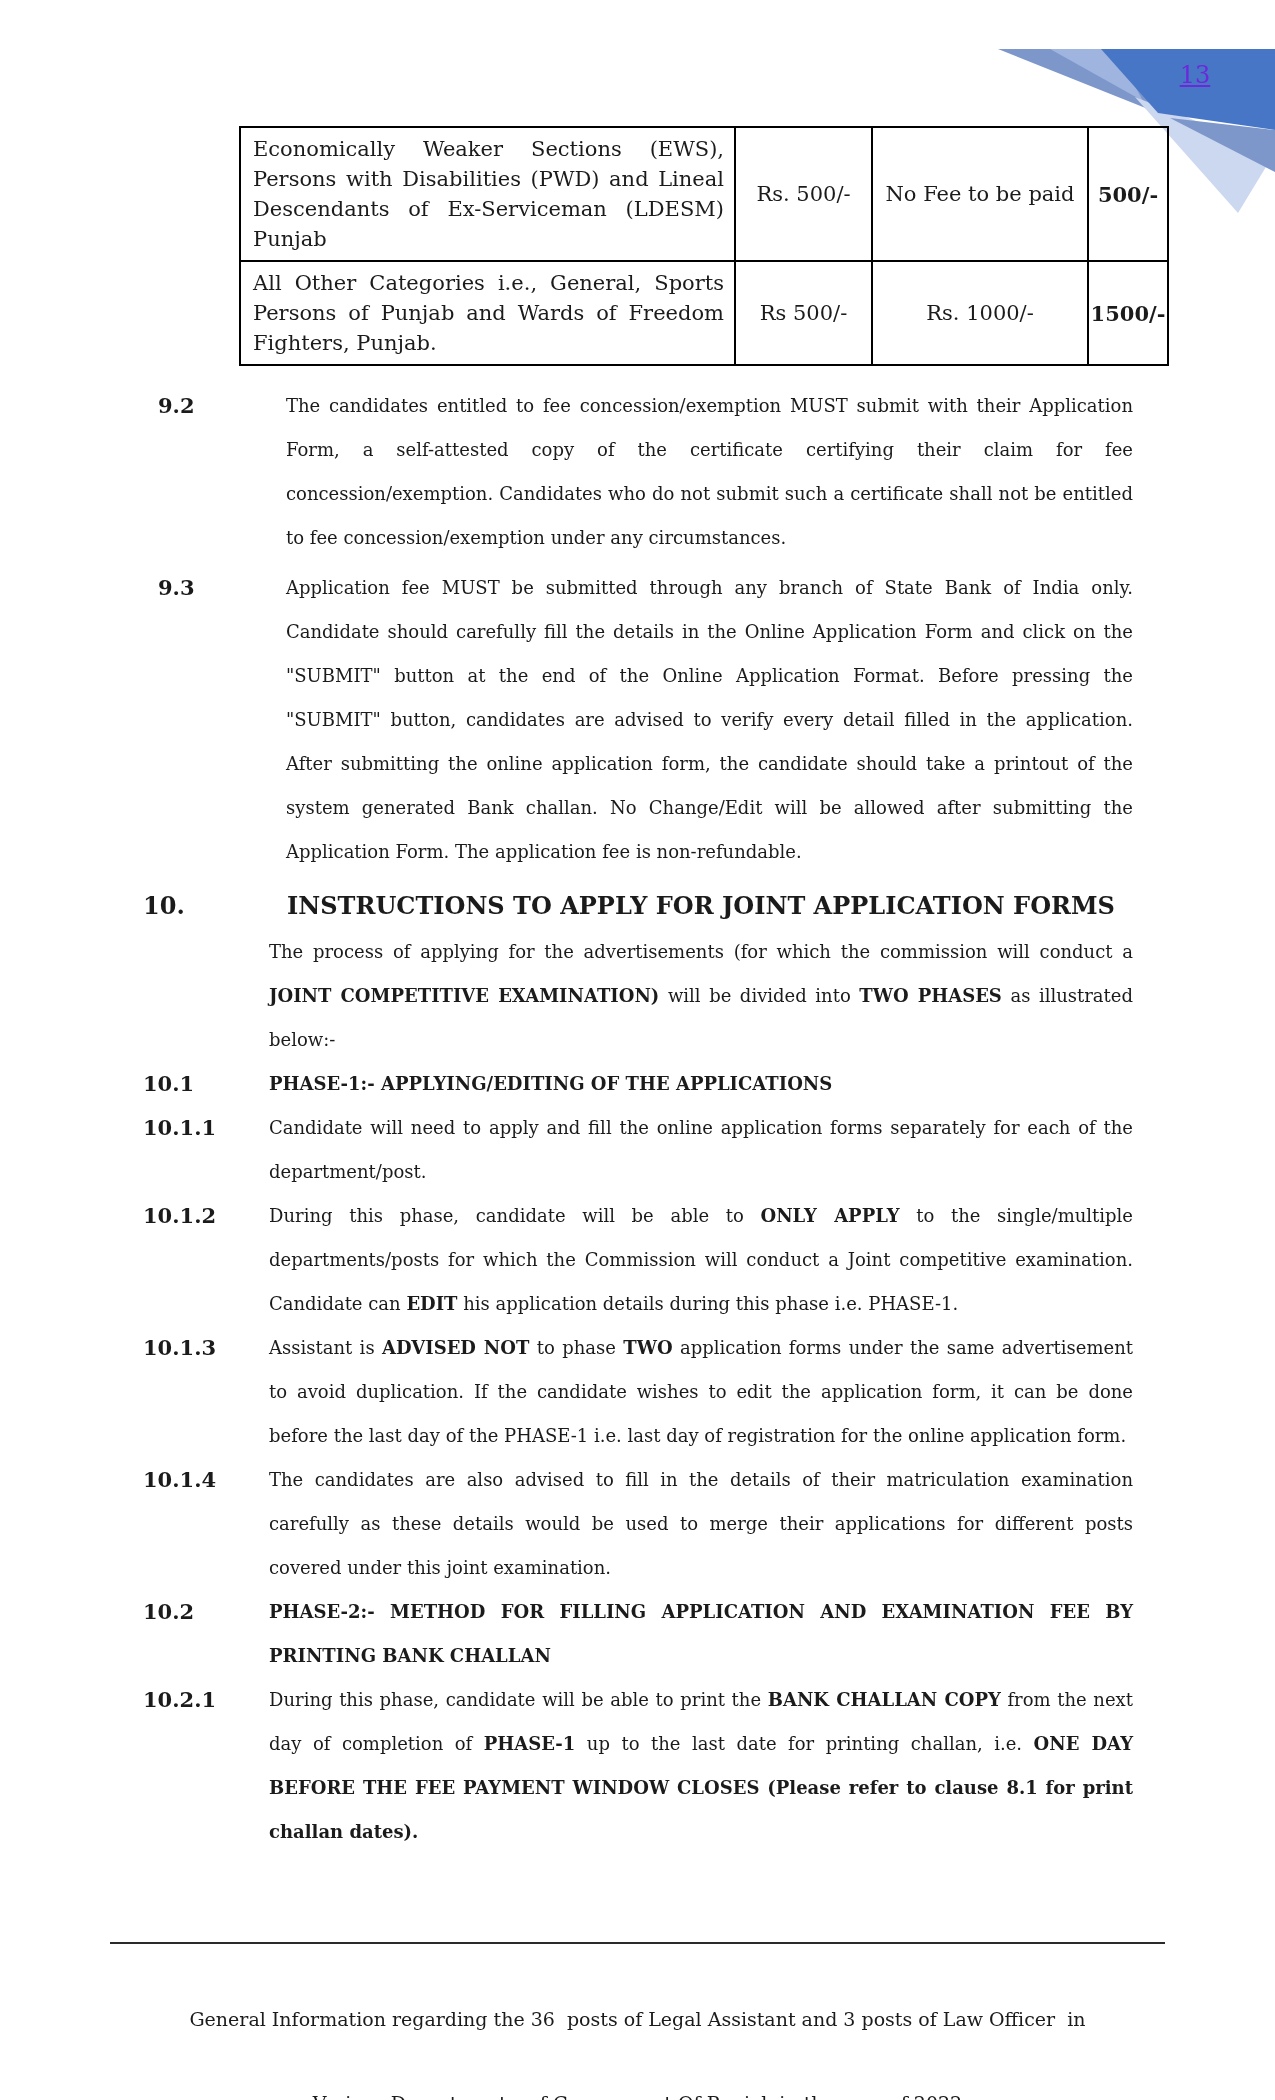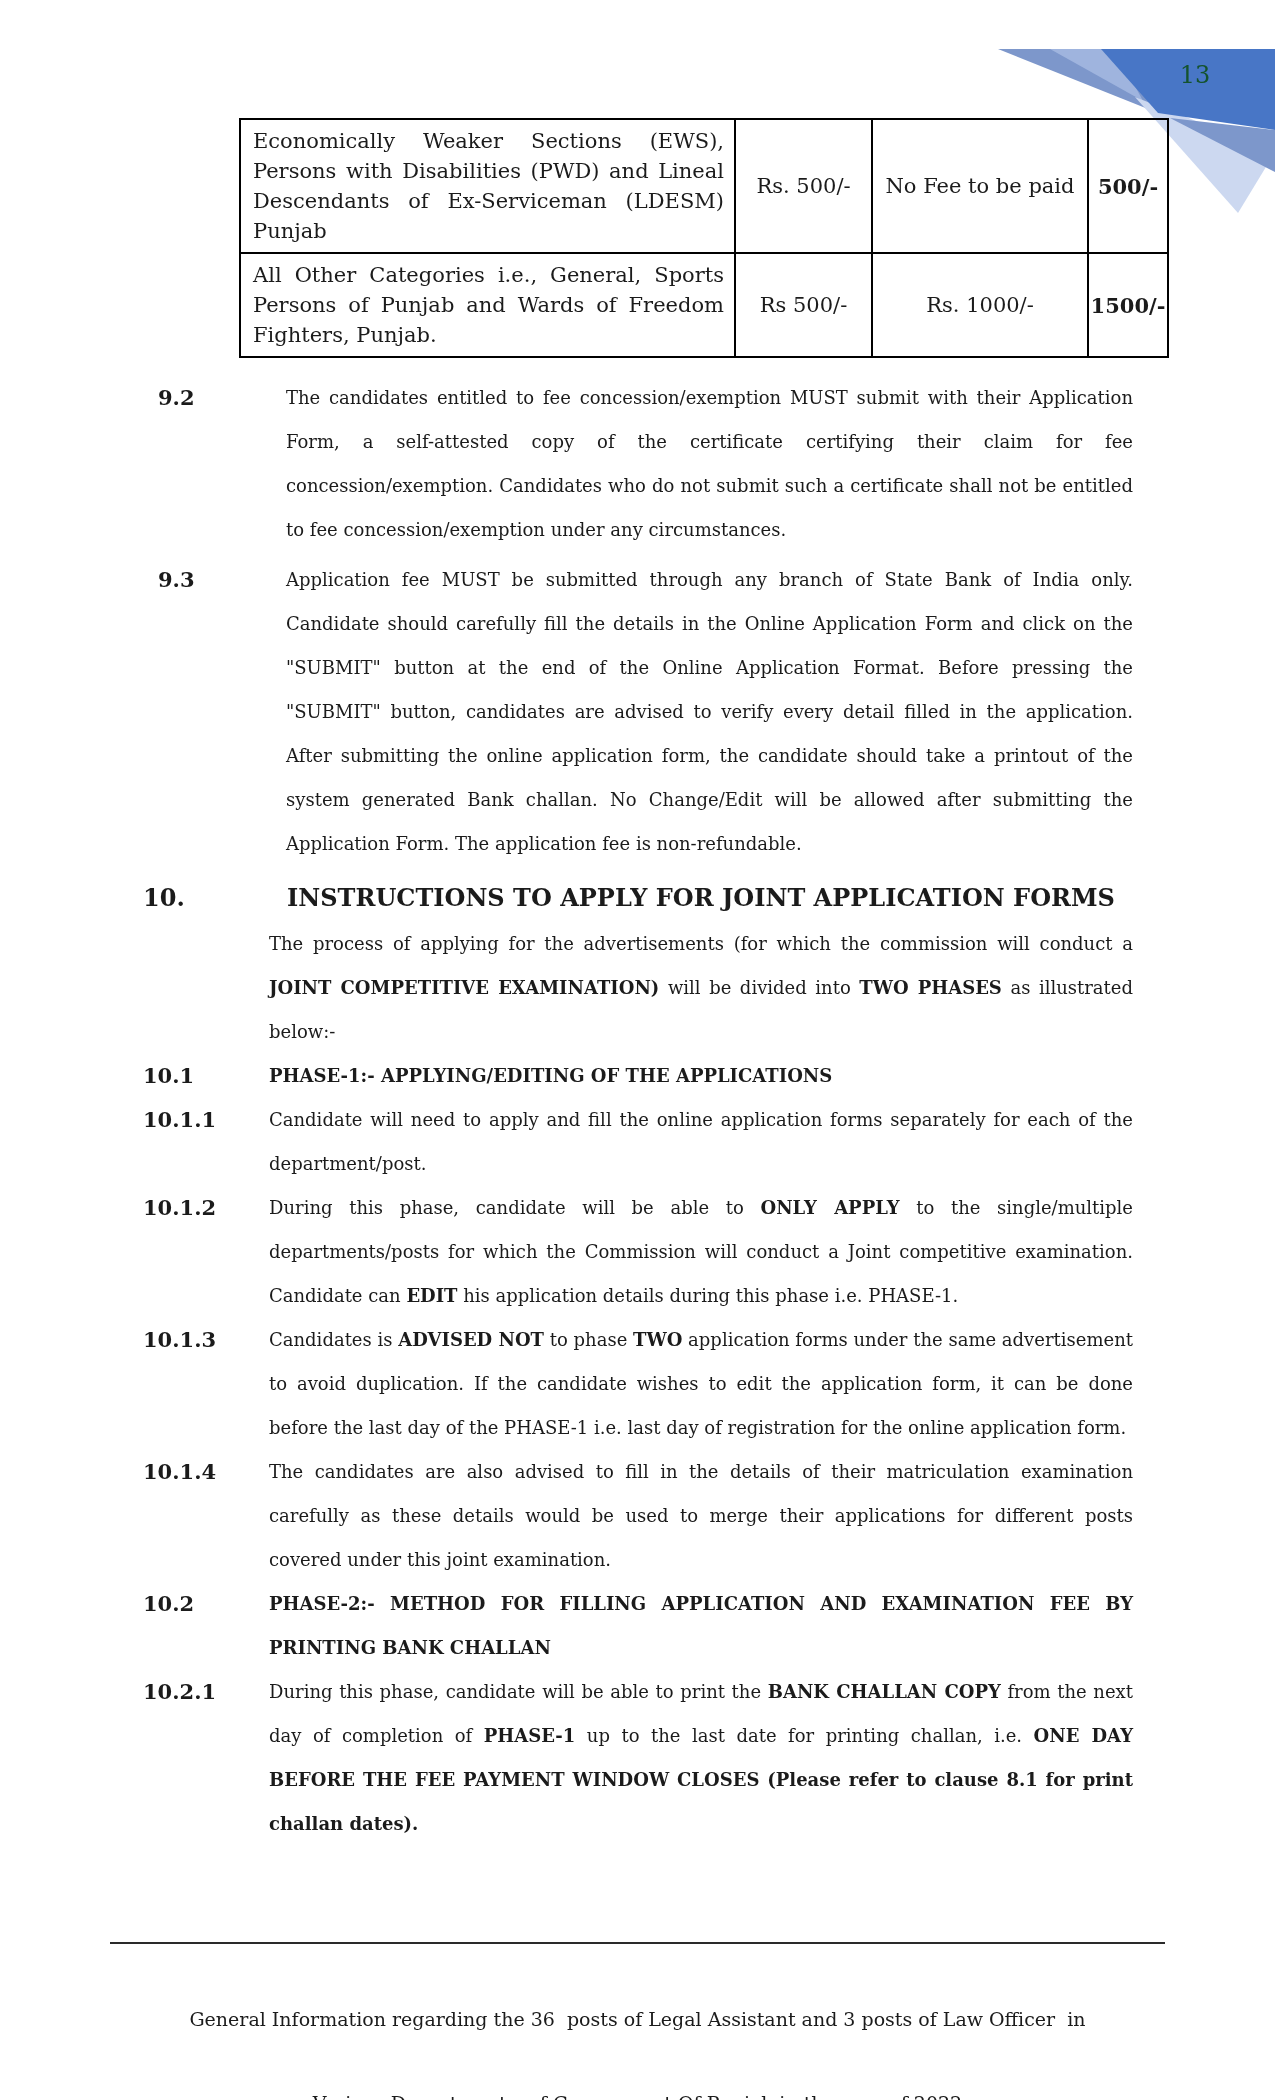--- a/index.html
+++ b/index.html
@@ -13,21 +13,21 @@
     overflow:hidden;
   }
   
   .corner{position:absolute;top:0;right:0;width:280px;height:215px;}
   .corner svg{display:block;width:280px;height:215px;}
   .pagenum{
     position:absolute;top:60px;left:178px;width:44px;
     text-align:center;font-size:24px;line-height:30px;
   }
   
-  .content{position:absolute;left:140px;top:118px;width:993px;}
+  .content{position:absolute;left:140px;top:126px;width:993px;}
   
   table.fee{border-collapse:collapse;margin-left:99px;width:892px;margin-bottom:18px;table-layout:fixed;}
   table.fee td{border:2px solid #000;font-size:21px;vertical-align:middle;}
   td.cat{width:471px;padding:6px 10px 6px 12px;text-align:justify;line-height:30px;}
   td.c2{width:133px;text-align:center;}
   td.c3{width:212px;text-align:center;}
   td.c4{width:76px;text-align:center;font-weight:bold;}
   tr.r1{height:124px;}
   tr.r2{height:103px;}
   
@@ -60,21 +60,21 @@
 <div class="page">
 
   <div class="corner">
     <svg viewBox="0 0 280 215">
       <polygon points="3,49 120,49 163,113" fill="#7D97CB"></polygon>
       <polygon points="55,49 120,49 148,101" fill="#9FB4DE"></polygon>
       <polygon points="140,97 280,152 243,213" fill="#CCD8F0"></polygon>
       <polygon points="175,118 280,130 280,172" fill="#7D97CB"></polygon>
       <polygon points="106,49 280,49 280,130 163,113" fill="#4876C6"></polygon>
     </svg>
-    <span class="pagenum" style="color: #14532d;">13</span>
+    <span class="pagenum" style="color: #6d28d9; text-decoration: underline;">13</span>
   </div>
 
   <div class="content">
 
     <table class="fee">
       <tbody>
         <tr class="r1">
           <td class="cat">Economically Weaker Sections (EWS), Persons with Disabilities (PWD) and Lineal Descendants of Ex-Serviceman (LDESM) Punjab</td>
           <td class="c2">Rs. 500/-</td>
           <td class="c3">No Fee to be paid</td>
@@ -117,21 +117,21 @@
       <div class="txt"><span>Candidate will need to apply and fill the online application forms separately for each of the department/post.</span></div>
     </div>
 
     <div class="sec sec-ten">
       <div class="num">10.1.2</div>
       <div class="txt"><span>During this phase, candidate will be able to </span><span class="b u">ONLY APPLY</span><span> to the single/multiple departments/posts for which the Commission will conduct a Joint competitive examination. Candidate can </span><span class="b u">EDIT</span><span> his application details during this phase i.e. PHASE-1.</span></div>
     </div>
 
     <div class="sec sec-ten">
       <div class="num">10.1.3</div>
-      <div class="txt"><span>Candidates is </span><span class="b u">ADVISED NOT</span><span> to phase </span><span class="b">TWO</span><span> application forms under the same advertisement to avoid duplication. If the candidate wishes to edit the application form, it can be done before the last day of the PHASE-1 i.e. last day of registration for the online application form.</span></div>
+      <div class="txt"><span>Assistant is </span><span class="b u">ADVISED NOT</span><span> to phase </span><span class="b">TWO</span><span> application forms under the same advertisement to avoid duplication. If the candidate wishes to edit the application form, it can be done before the last day of the PHASE-1 i.e. last day of registration for the online application form.</span></div>
     </div>
 
     <div class="sec sec-ten">
       <div class="num">10.1.4</div>
       <div class="txt"><span>The candidates are also advised to fill in the details of their matriculation examination carefully as these details would be used to merge their applications for different posts covered under this joint examination.</span></div>
     </div>
 
     <div class="sec sec-ten">
       <div class="num">10.2</div>
       <div class="txt hbold">PHASE-2:- METHOD FOR FILLING APPLICATION AND EXAMINATION FEE BY PRINTING BANK CHALLAN</div>

